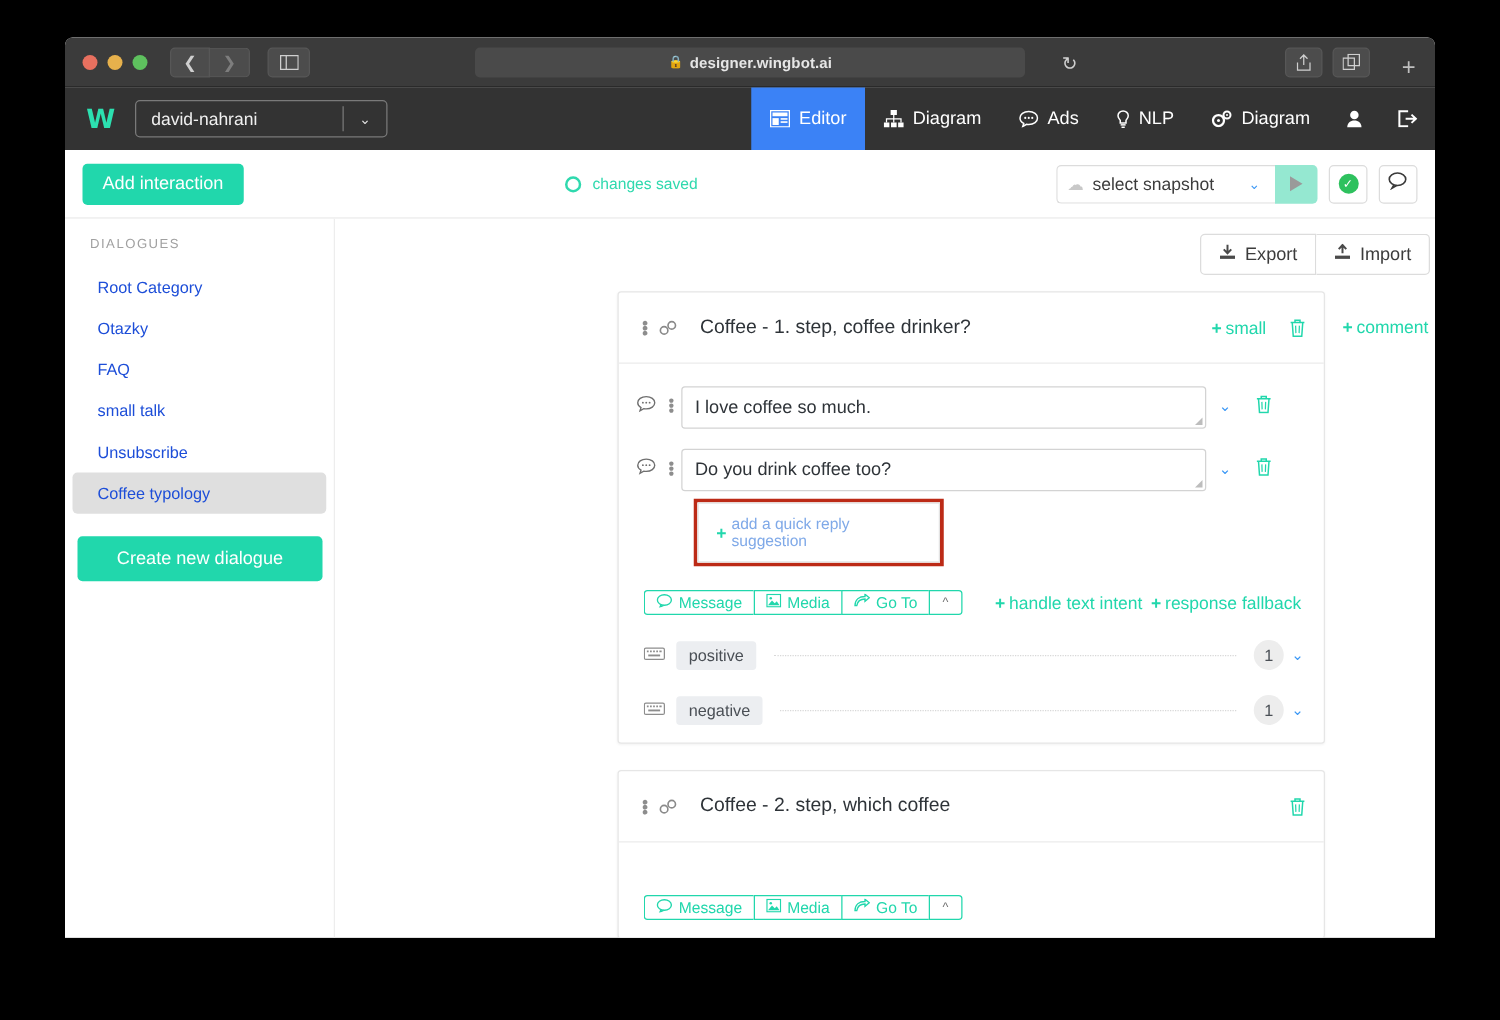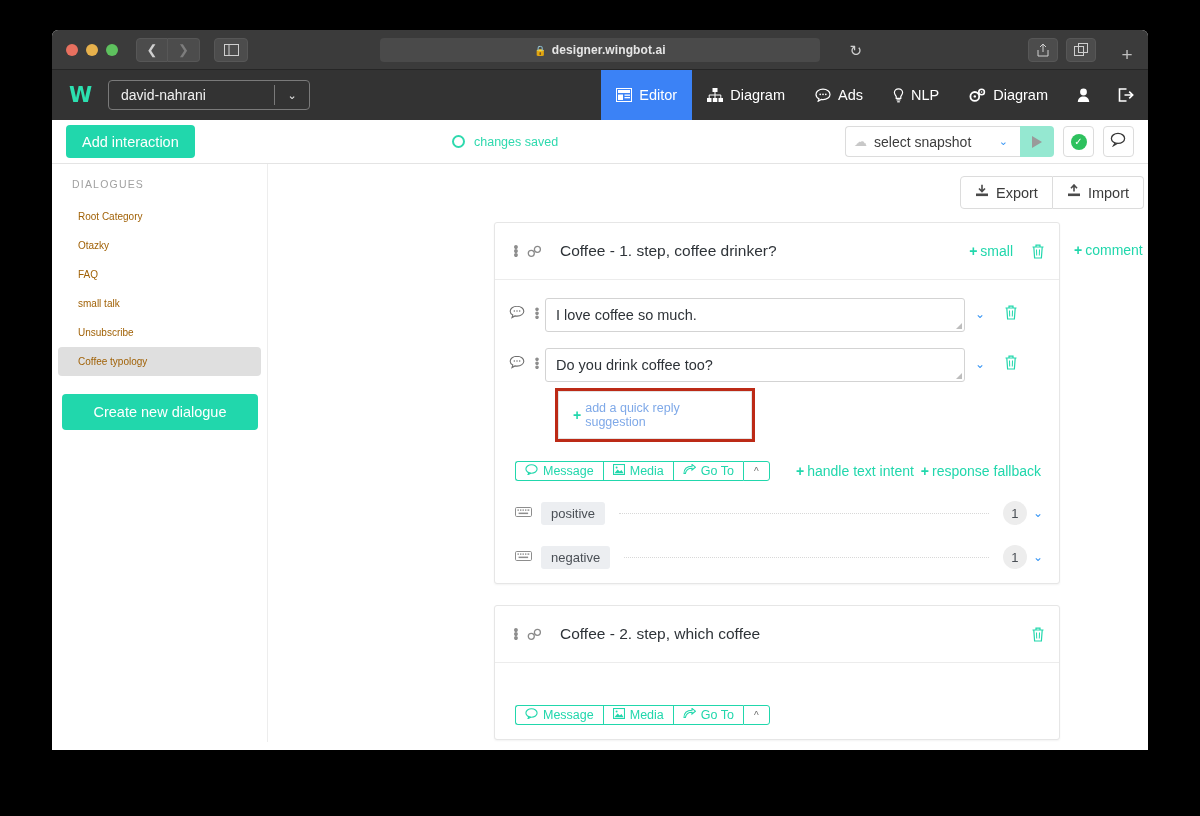--- a/index.html
+++ b/index.html
@@ -125,21 +125,21 @@
     padding: 0 15px;
     color: #ffffff; font-size: 14.5px;
     height: 50px;
   }
   .nav-item.active { background: #3b82f6; }
   .nav-item .ni { display: flex; align-items: center; }
   .nav-item.iconic { padding: 0 14px; }
 
   
   .toolbar {
-    height: 44px;
+    height: 55px;
     background: #fff;
     border-bottom: 1px solid #e4e4e4;
     display: flex; align-items: center;
     position: relative;
     padding: 0 14px;
   }
   .btn-add {
     background: #21d7ac; color: #fff;
     border: none; border-radius: 4px;
     height: 33px; padding: 0 16px;
@@ -207,21 +207,21 @@
     background: #fff;
     border-right: 1px solid #ededed;
     padding-top: 14px;
     flex: 0 0 216px;
   }
   .dialogues-label {
     font-size: 10.5px; letter-spacing: 1.2px;
     color: #a0a0a0; padding: 0 20px 12px 20px;
   }
   .dlg-item {
-    font-size: 10px; color: #a16207;
+    font-size: 13px; color: #1d4ed8;
     padding: 9px 20px;
     margin: 0 6px;
     border-radius: 4px;
   }
   .dlg-item.selected { background: #dfdfdf; }
   .btn-create {
     display: block;
     margin: 18px 10px 0 10px;
     height: 36px; width: 196px;
     background: #21d7ac; color: #fff;

